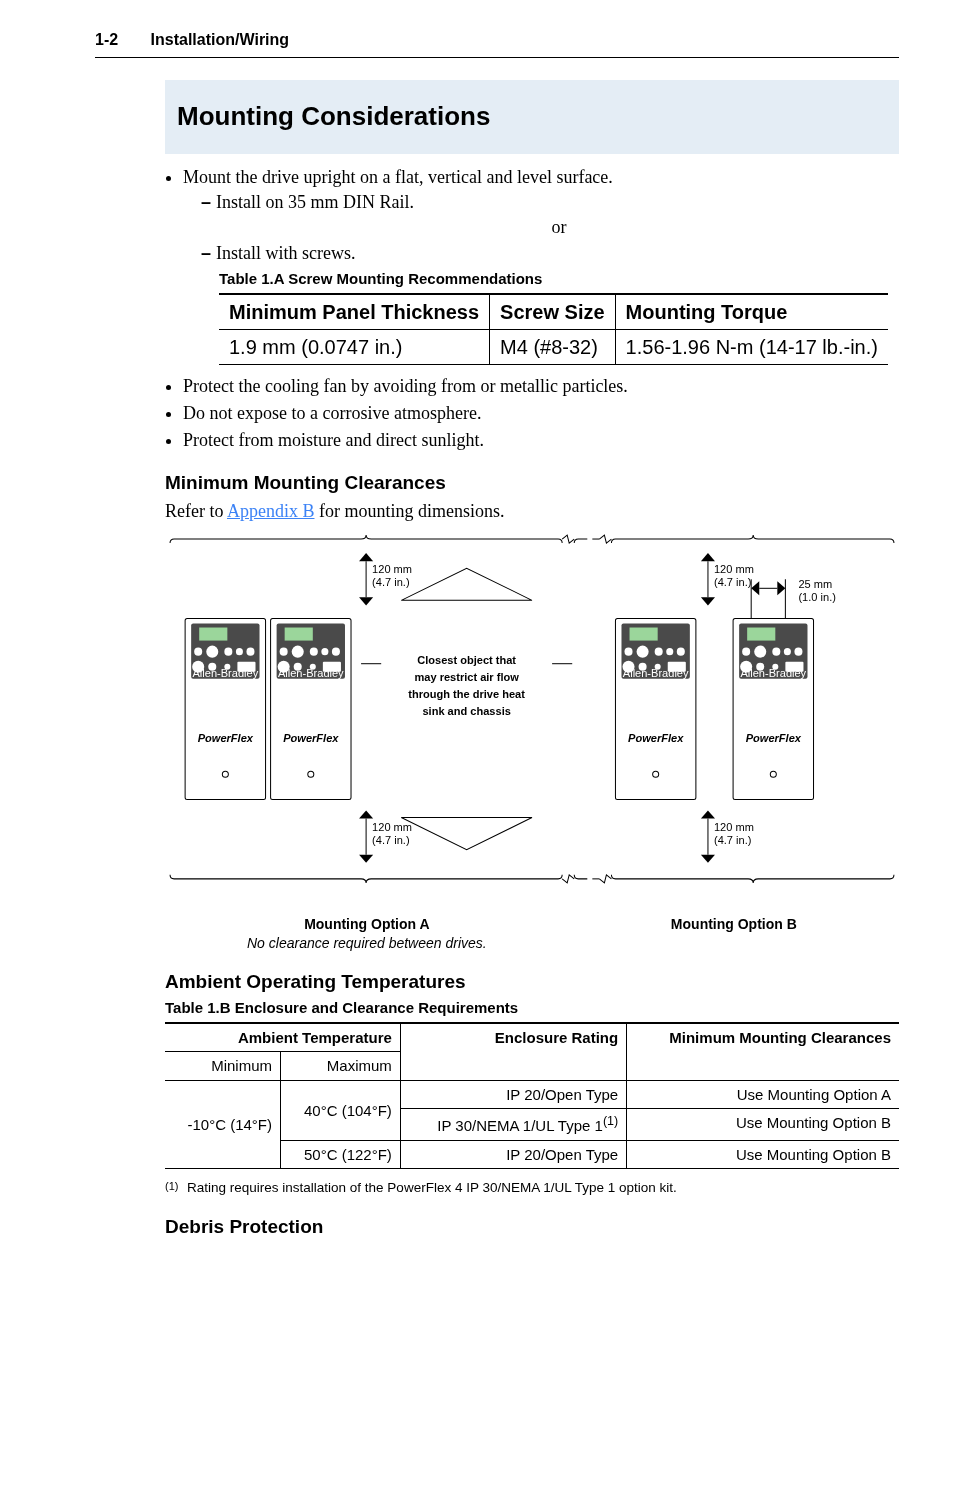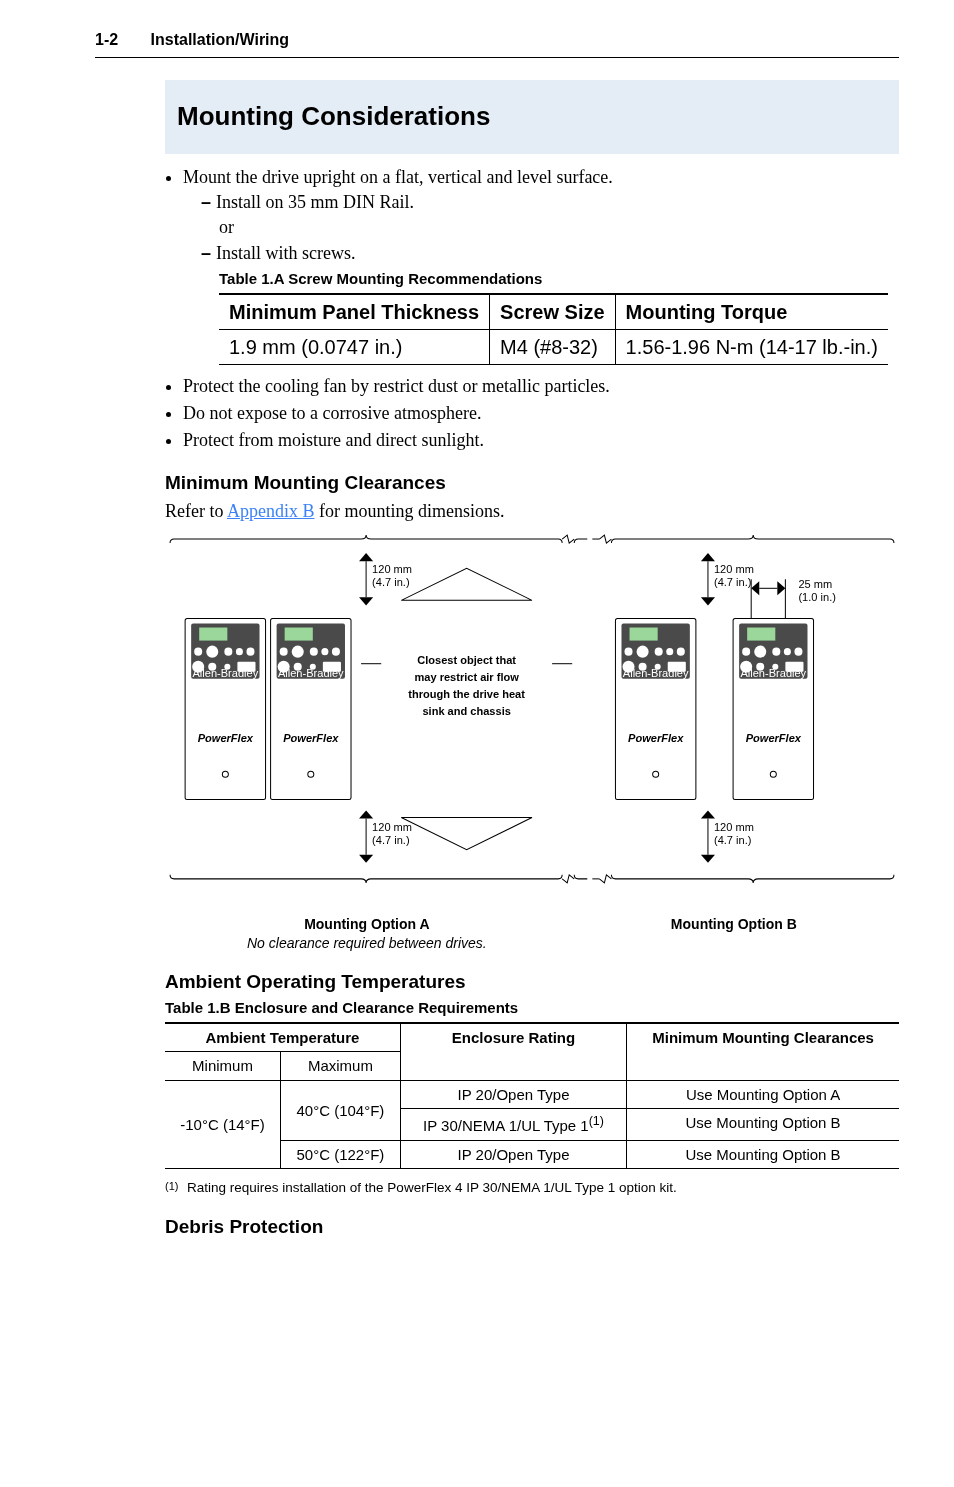--- a/index.html
+++ b/index.html
@@ -27,21 +27,21 @@
     font-weight: bold;
     background: #e4edf5;
     padding: 20px 12px;
     margin: 0 0 12px 70px;
   }
   .body-indent { margin-left: 70px; }
   ul.bullets { list-style: disc; padding-left: 18px; margin: 6px 0; }
   ul.bullets > li { margin-bottom: 4px; }
   ul.dashes { list-style: none; padding-left: 18px; margin: 2px 0; }
   ul.dashes > li::before { content: "– "; font-family: Arial, Helvetica, sans-serif; font-weight: bold; }
-  .or { margin-left: 36px; margin-top:2px; margin-bottom:2px; }
+  .or { margin-left: 36px; margin-top:2px; margin-bottom:2px;text-align:center; }
   .tbl-title {
     font-family: Arial, Helvetica, sans-serif;
     font-size: 15px;
     font-weight: bold;
     margin: 4px 0 4px 36px;
   }
   table.data {
     border-collapse: collapse;
     font-family: Arial, Helvetica, sans-serif;
     font-size: 20px;
@@ -100,21 +100,21 @@
   table.req {
     border-collapse: collapse;
     font-family: Arial, Helvetica, sans-serif;
     font-size: 15px;
     width: 100%;
     margin: 4px 0 10px 0;
   }
   table.req th, table.req td {
     border: 1px solid #000;
     padding: 4px 8px;
-    text-align:center;
+    text-align:right;
     vertical-align: top;
   }
   table.req th { font-weight: bold; }
   table.req th.top { border-top: 2px solid #000; border-bottom:1.5px solid #000; }
   table.req .noleft { border-left:none; }
   table.req .noright { border-right:none; }
   table.req tr.lastrow td { border-bottom: 1.5px solid #000; }
   .footnote {
     font-family: Arial, Helvetica, sans-serif;
     font-size: 13.5px;
@@ -153,21 +153,21 @@
           <th>Mounting Torque</th>
         </tr>
         <tr>
           <td>1.9 mm (0.0747 in.)</td>
           <td>M4 (#8-32)</td>
           <td>1.56-1.96 N-m (14-17 lb.-in.)</td>
         </tr>
       </tbody>
         </table>
     </li>
-    <li>Protect the cooling fan by restrict dust or metallic particles.</li>
+    <li>Protect the cooling fan by avoiding from or metallic particles.</li>
     <li>Do not expose to a corrosive atmosphere.</li>
     <li>Protect from moisture and direct sunlight.</li>
   </ul>
 
   <h2>Minimum Mounting Clearances</h2>
   <p class="body">
     <span>Refer to </span><a class="link">Appendix B</a><span> for mounting dimensions.</span>
   </p>
 
   <div class="diag-wrap">

